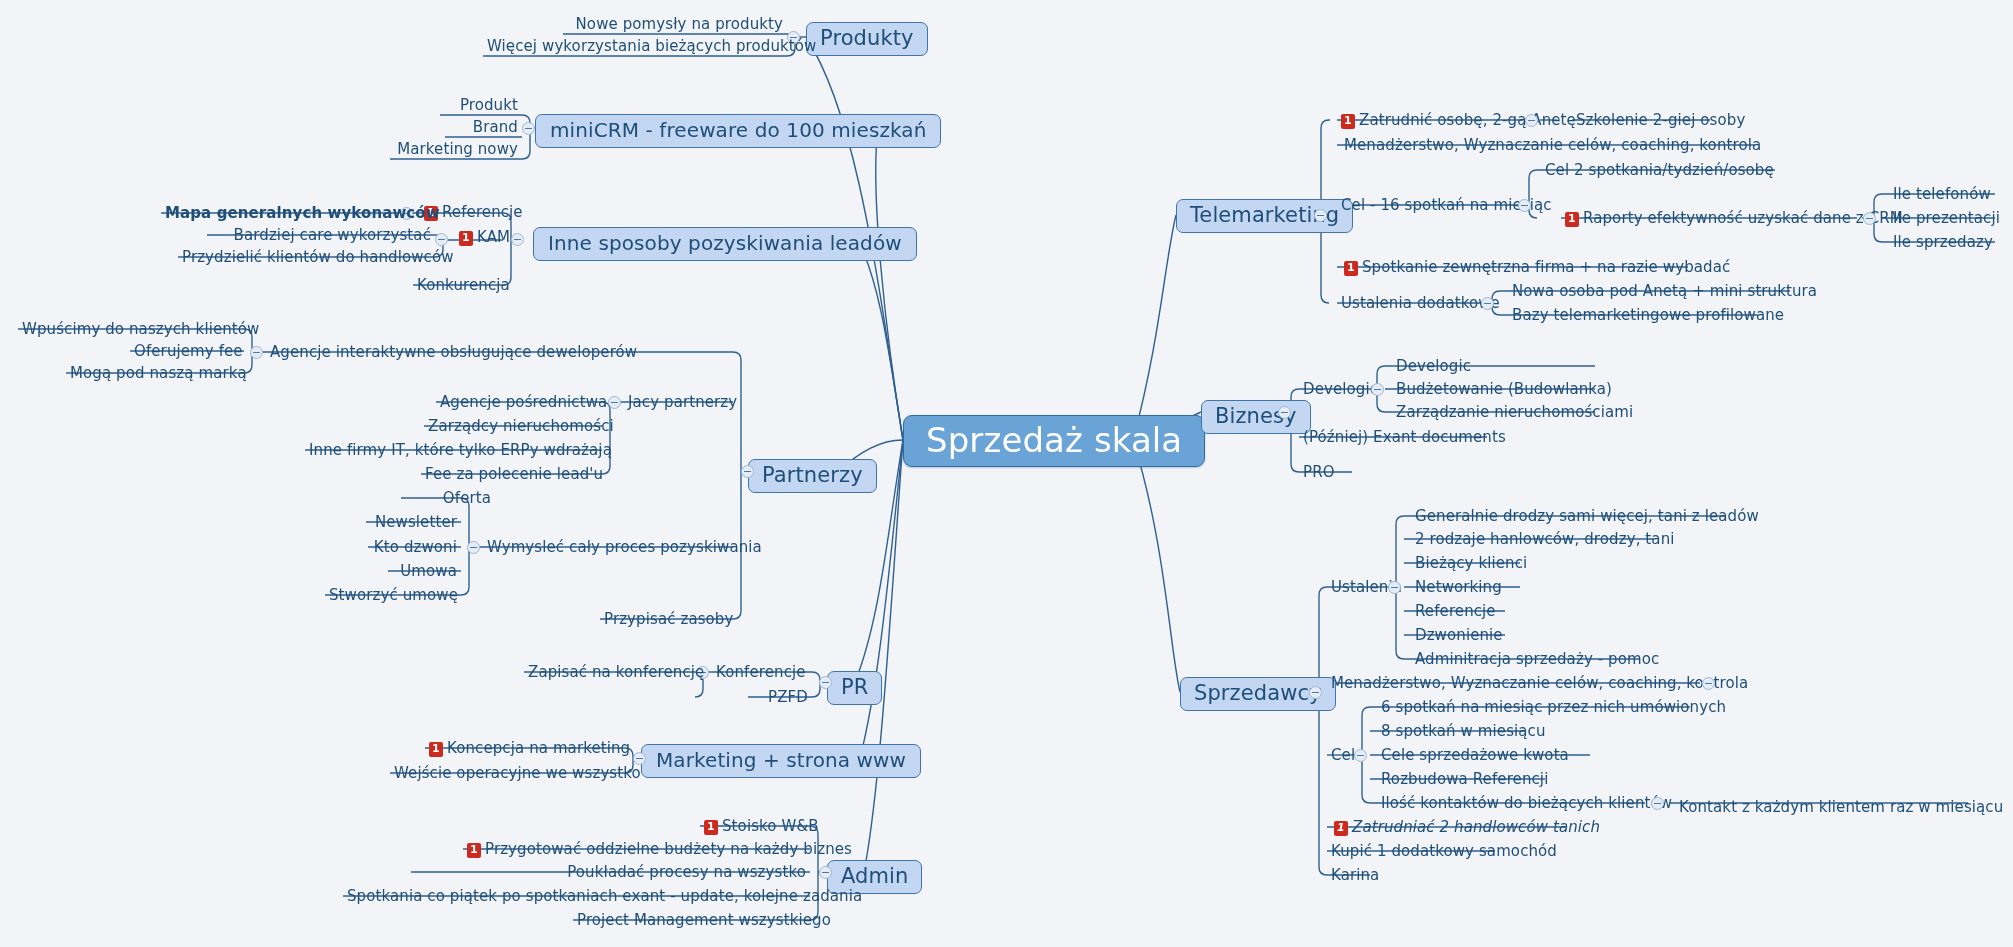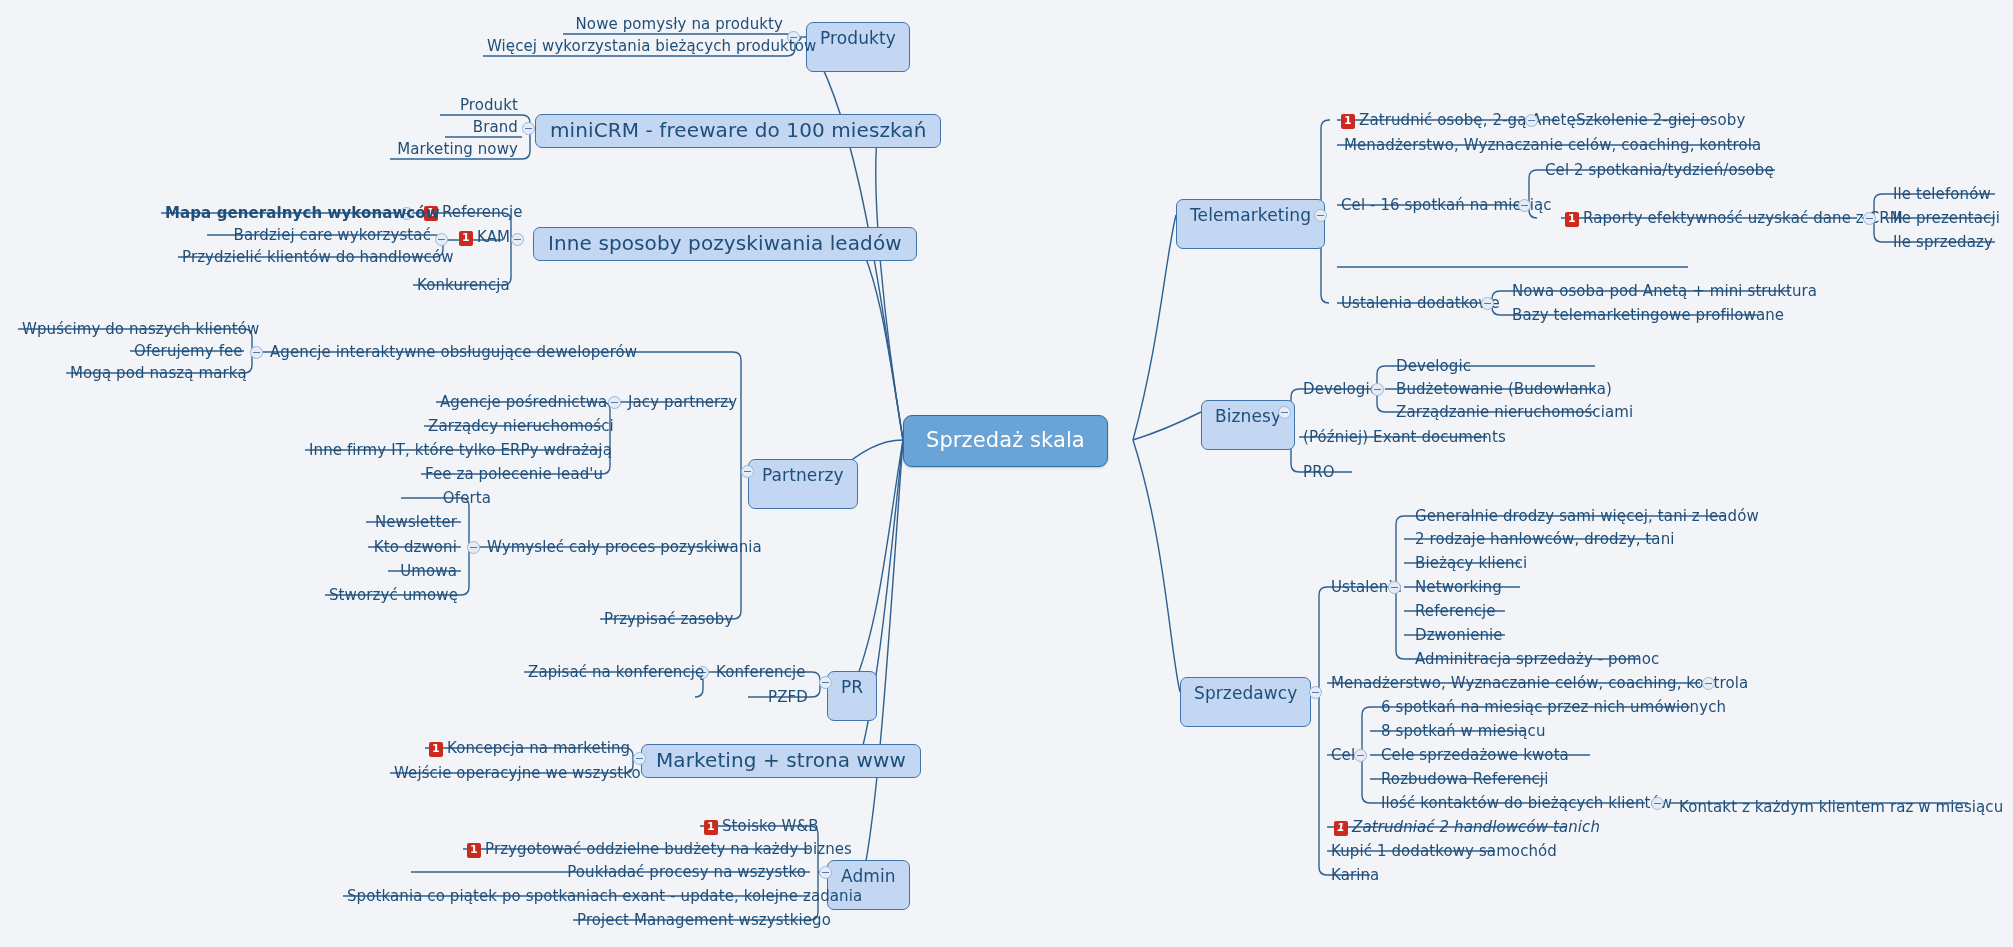--- a/index.html
+++ b/index.html
@@ -35,34 +35,34 @@
   .leaf {
     padding: 1px 4px 2px 4px;
   }
 
   
   .central {
     background: #6aa3d5;
     border: 1px solid #2f6ea5;
     border-radius: 9px;
     color: #ffffff;
-    font-size: 21px;
+    font-size: 34px;
     line-height: 30px;
     padding: 9px 22px 11px 22px;
     box-shadow: 0 1px 2px rgba(40,70,110,.28);
   }
   
   .main {
     background: #c3d7f2;
     border: 1px solid #4074ad;
     border-radius: 7px;
     color: #1f4e79;
-    font-size: 17px;
+    font-size: 21px;
     line-height: 22px;
-    padding: 4px 13px 22px 13px;
+    padding: 4px 13px 6px 13px;
   }
   .main.wide {
     font-size: 20px;
     padding: 4px 14px 6px 14px;
   }
 
   
   .handle {
     position: absolute;
     width: 13px; height: 13px;
@@ -356,20 +356,23 @@
   <div class="handle" style="left:1518px; top:199px;"></div>
   <div class="node leaf ta-r" style="left:1541px; top:161px; width:234px;">Cel 2 spotkania/tydzień/osobę</div>
   <div class="node leaf" style="left:1561px; top:209px;">
     <span class="prio">1</span><span>Raporty efektywność uzyskać dane z CRM</span>
   </div>
   <div class="handle" style="left:1863px; top:212px;"></div>
   <div class="node leaf" style="left:1889px; top:185px;">Ile telefonów</div>
   <div class="node leaf" style="left:1889px; top:209px;">Ile prezentacji</div>
   <div class="node leaf" style="left:1889px; top:233px;">Ile sprzedazy</div>
 
+  <div class="node leaf" style="left:1340px; top:258px;">
+    <span class="prio">1</span><span>Spotkanie zewnętrzna firma + na razie wybadać</span>
+  </div>
 
   <div class="node leaf ta-r" style="left:1337px; top:294px; width:163px;">Ustalenia dodatkowe</div>
   <div class="handle" style="left:1481px; top:297px;"></div>
   <div class="node leaf" style="left:1508px; top:282px;">Nowa osoba pod Anetą + mini struktura</div>
   <div class="node leaf" style="left:1508px; top:306px;">Bazy telemarketingowe profilowane</div>
 
   <div class="node main" style="left:1201px; top:400px;">Biznesy</div>
   <div class="handle" style="left:1278px; top:406px;"></div>
 
   <div class="node leaf ta-r" style="left:1299px; top:380px; width:78px;">Develogic</div>

